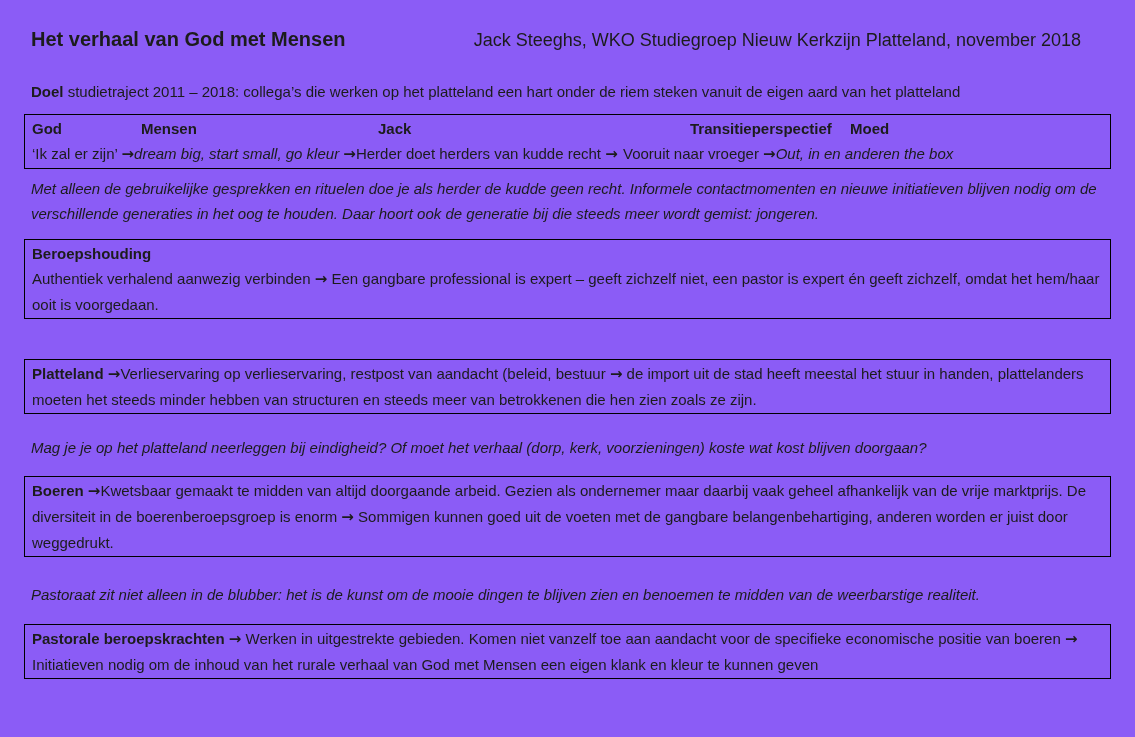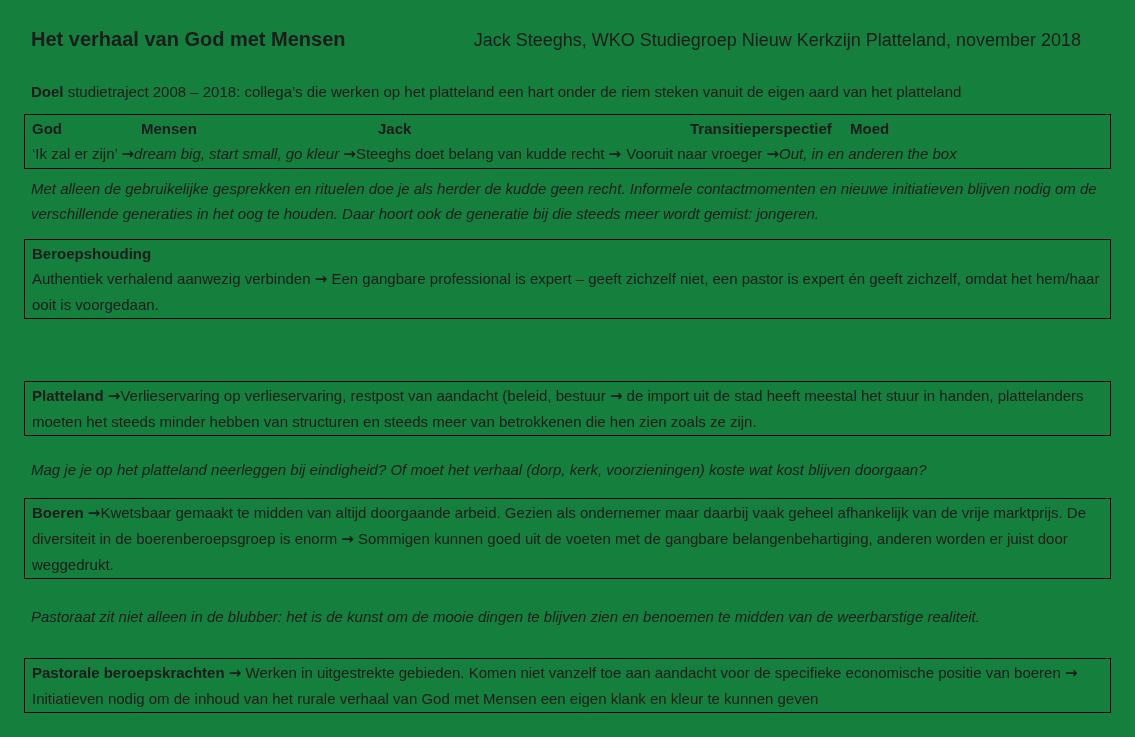--- a/index.html
+++ b/index.html
@@ -1,19 +1,19 @@
 <!DOCTYPE html>
 <html><head>
 <meta charset="utf-8">
 <style>
   html,body{margin:0;padding:0;background:#ffffff;}
   .page{
     width:1135px;height:737px;box-sizing:border-box;
     padding:25px 24px 0 24px;
-    background:#15803d;color:#1c1c1c;
+    background:#8b5cf6;color:#1c1c1c;
     font-family:"Liberation Sans",sans-serif;
     font-size:15px;line-height:25px;
     overflow:hidden;
   }
   .header{display:flex;align-items:baseline;justify-content:space-between;padding-left:7px;height:28px;}
   .title{font-size:20px;font-weight:bold;margin:0;line-height:28px;}
   .byline{font-size:18px;margin-right:30px;white-space:nowrap;}
   .intro{margin:26px 0 10px 0;padding-left:7px;}
   .intro-line{margin:0;}
   .box{border:1px solid #000;padding:1px 7px;box-sizing:border-box;}
@@ -23,51 +23,51 @@
   .schema-headers span{position:absolute;top:0;white-space:nowrap;}
   .schema-headers span:nth-child(1){left:0;}
   .schema-headers span:nth-child(2){left:109px;}
   .schema-headers span:nth-child(3){left:346px;}
   .schema-headers span:nth-child(4){left:658px;}
   .schema-headers span:nth-child(5){left:818px;}
   .schema-row{white-space:nowrap;overflow:hidden;}
   .reflection{font-style:italic;padding-left:7px;margin:0;}
   .reflection-1{margin-bottom:13px;}
   .reflection-2{margin-bottom:16px;margin-top:21px;}
-  .reflection-3{margin-bottom:29px;}
-  .box-beroepshouding{margin-bottom:62px;}
+  .reflection-3{margin-bottom:17px;}
+  .box-beroepshouding{margin-bottom:40px;}
   .box-platteland{margin-bottom:19px;}
   .box-boeren{margin-bottom:25px;}
   .seg-b{font-weight:bold;}
   .seg-i{font-style:italic;}
   .seg-a{font-weight:bold;font-family:"DejaVu Sans",sans-serif;}
 </style>
 </head>
 <body>
 
 <div class="page">
 
   <header class="header">
     <h1 class="title">Het verhaal van God met Mensen</h1>
     <div class="byline">Jack Steeghs, WKO Studiegroep Nieuw Kerkzijn Platteland, november 2018</div>
   </header>
 
   <div class="intro">
-    <div class="intro-line"><span class="seg-b">Doel</span><span> studietraject 2008 – 2018: collega’s die werken op het platteland een hart onder de riem steken vanuit de eigen aard van het platteland</span></div>
+    <div class="intro-line"><span class="seg-b">Doel</span><span> studietraject 2011 – 2018: collega’s die werken op het platteland een hart onder de riem steken vanuit de eigen aard van het platteland</span></div>
   </div>
 
   <section class="box schema-box">
     <div class="schema-headers">
         <span>God</span>
         <span>Mensen</span>
         <span>Jack</span>
         <span>Transitieperspectief</span>
         <span>Moed</span>
       </div>
-    <div class="schema-row"><span>‘Ik zal er zijn’ </span><span class="seg-a">→</span><span class="seg-i">dream big, start small, go kleur </span><span class="seg-a">→</span><span>Steeghs doet belang van kudde recht </span><span class="seg-a">→ </span><span>Vooruit naar vroeger </span><span class="seg-a">→</span><span class="seg-i">Out, in en anderen the box</span></div>
+    <div class="schema-row"><span>‘Ik zal er zijn’ </span><span class="seg-a">→</span><span class="seg-i">dream big, start small, go kleur </span><span class="seg-a">→</span><span>Herder doet herders van kudde recht </span><span class="seg-a">→ </span><span>Vooruit naar vroeger </span><span class="seg-a">→</span><span class="seg-i">Out, in en anderen the box</span></div>
   </section>
 
   <p class="reflection reflection-1">Met alleen de gebruikelijke gesprekken en rituelen doe je als herder de kudde geen recht. Informele contactmomenten en nieuwe initiatieven blijven nodig om de verschillende generaties in het oog te houden. Daar hoort ook de generatie bij die steeds meer wordt gemist: jongeren.</p>
 
   <section class="box box-beroepshouding">
     <div class="box-heading">Beroepshouding</div>
     <div class="box-body"><span>Authentiek verhalend aanwezig verbinden </span><span class="seg-a">→</span><span> Een gangbare professional is expert – geeft zichzelf niet, een pastor is expert én geeft zichzelf, omdat het hem/haar ooit is voorgedaan.</span></div>
   </section>
 
   <section class="box box-platteland">

